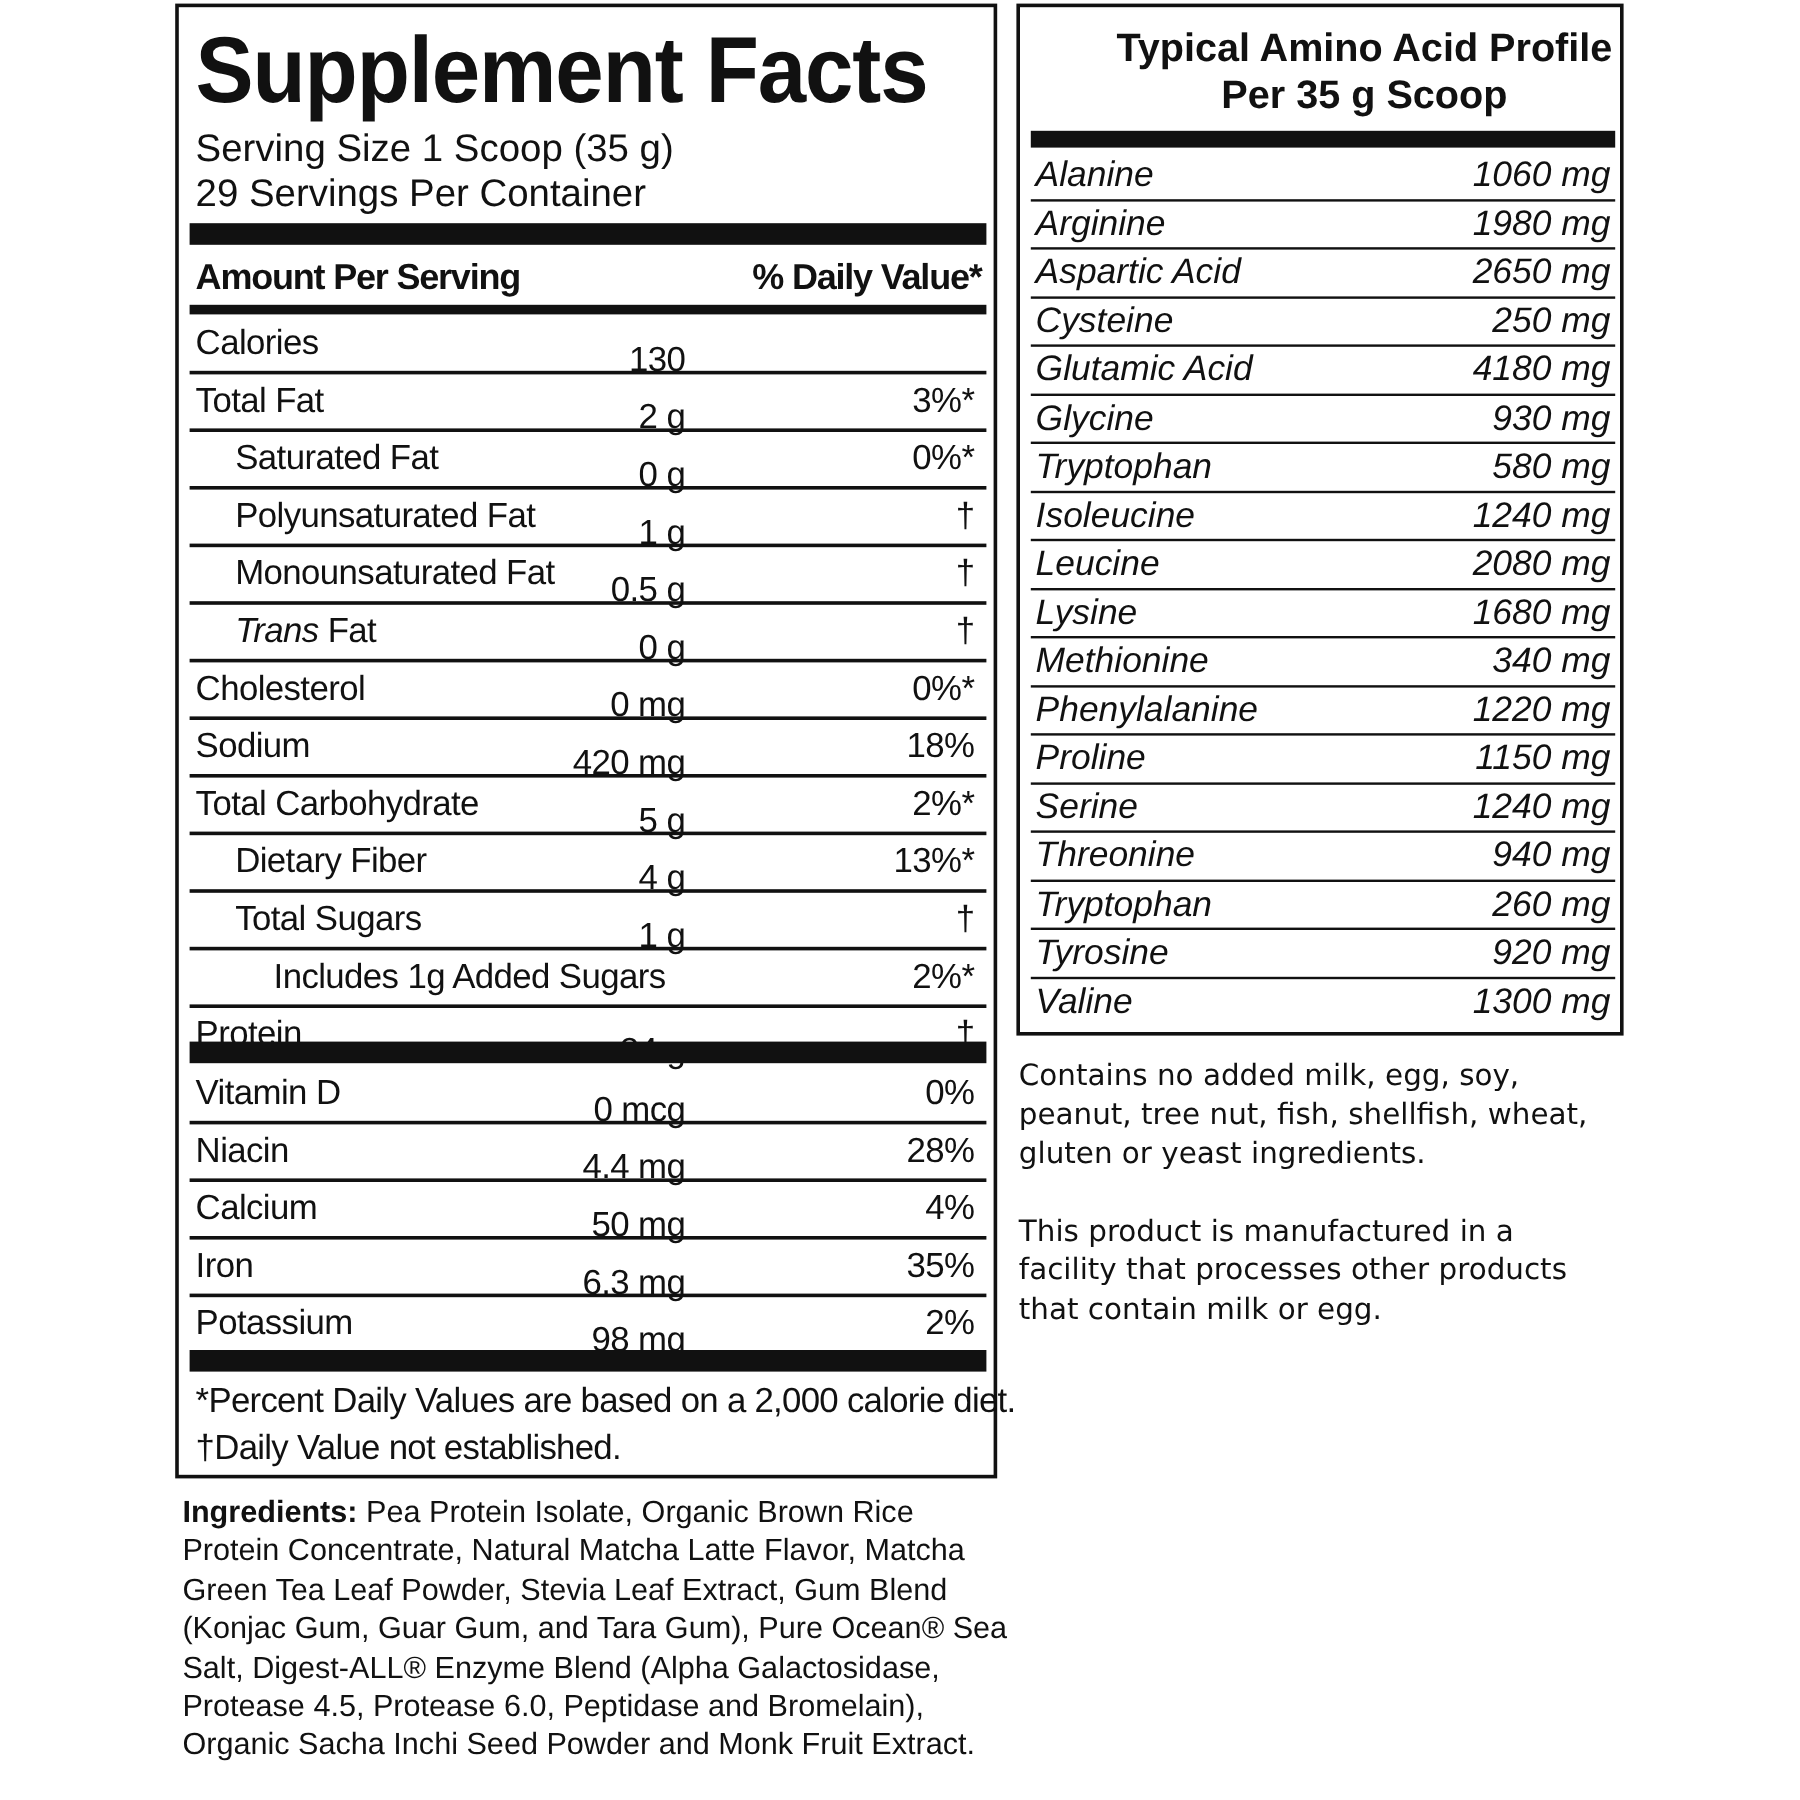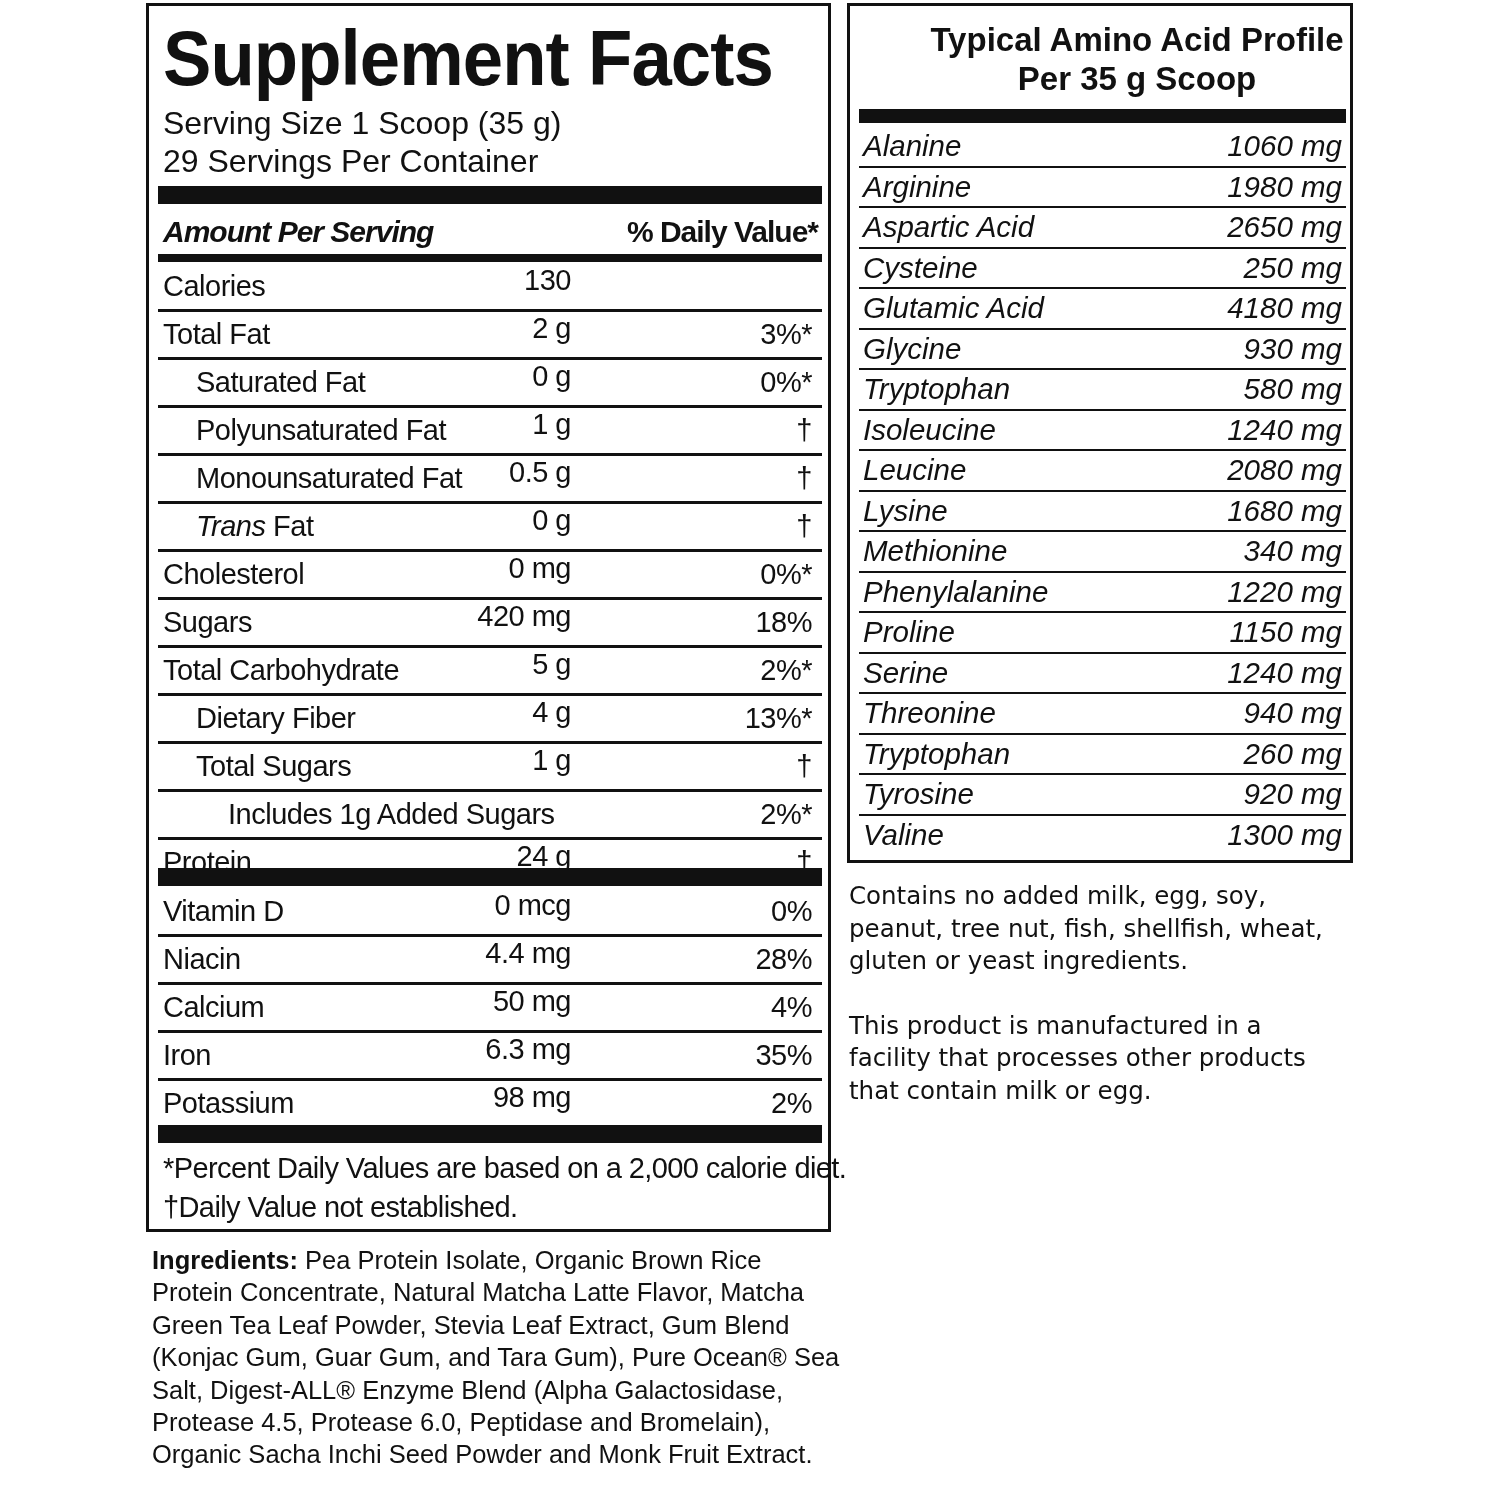--- a/index.html
+++ b/index.html
@@ -4,28 +4,28 @@
 <style>
   html, body { margin: 0; padding: 0; background: #ffffff; }
   body { width: 1500px; height: 1500px; position: relative; overflow: hidden; color: #111; font-family: "Liberation Sans", sans-serif; }
 
   
   .sf-box { position: absolute; left: 146px; top: 3px; width: 679px; height: 1223px; border: 3px solid #111; box-sizing: content-box; }
   .sf-title { position: absolute; left: 14px; top: 6px; font-size: 78px; font-weight: bold; letter-spacing: -1px; line-height: 92px; white-space: nowrap; transform: scaleX(0.93); transform-origin: left top; }
   .sf-serving { position: absolute; left: 14px; top: 98px; font-size: 32px; line-height: 38px; white-space: nowrap; }
   .sf-bar { position: absolute; left: 9px; width: 664px; background: #111; }
   .sf-head { position: absolute; left: 14px; top: 205px; width: 655px; height: 42px; font-size: 30px; font-weight: bold; letter-spacing: -1px; line-height: 42px; }
-  .sf-head .l { position: absolute; left: 0; top: 0; font-style: italic; }
+  .sf-head .l { position: absolute; left: 0; top: 0; }
   .sf-head .r { position: absolute; right: 0; top: 0; }
 
   .sf-rows { position: absolute; left: 9px; top: 258px; width: 664px; }
   .sf-row { position: relative; height: 45px; border-bottom: 3px solid #111; font-size: 29px; letter-spacing: -0.5px; }
   .sf-row.last-macro { border-bottom: none; height: 47px; }
   .sf-row .n { position: absolute; left: 5px; top: 6px; white-space: nowrap; text-align: right; }
-  .sf-row .a { position: absolute; right: 251px; top: 0; white-space: nowrap; text-align: right; }
+  .sf-row .a { position: absolute; right: 251px; top: 20px; white-space: nowrap; text-align: right; }
   .sf-row .d { position: absolute; right: 10px; top: 6px; white-space: nowrap; text-align: right; }
   .sf-row.ind1 .n { left: 38px; }
   .sf-row.ind2 .n { left: 70px; }
   .italic { font-style: italic; }
 
   .sf-vrows { position: absolute; left: 9px; top: 883px; width: 664px; }
   .sf-footer { position: absolute; left: 14px; top: 1143px; font-size: 29px; letter-spacing: -0.6px; line-height: 39px; white-space: nowrap; }
 
   
   .ingredients { position: absolute; left: 152px; top: 1244px; width: 690px; font-size: 25.5px; line-height: 32.4px; }
@@ -90,21 +90,21 @@
       <span class="n"><span class="italic">Trans</span><span> Fat</span></span>
       <span class="a">0 g</span>
       <span class="d">†</span>
     </div>
     <div class="sf-row">
       <span class="n">Cholesterol</span>
       <span class="a">0 mg</span>
       <span class="d">0%*</span>
     </div>
     <div class="sf-row">
-      <span class="n">Sugars</span>
+      <span class="n">Sodium</span>
       <span class="a">420 mg</span>
       <span class="d">18%</span>
     </div>
     <div class="sf-row">
       <span class="n">Total Carbohydrate</span>
       <span class="a">5 g</span>
       <span class="d">2%*</span>
     </div>
     <div class="sf-row ind1">
       <span class="n">Dietary Fiber</span>

